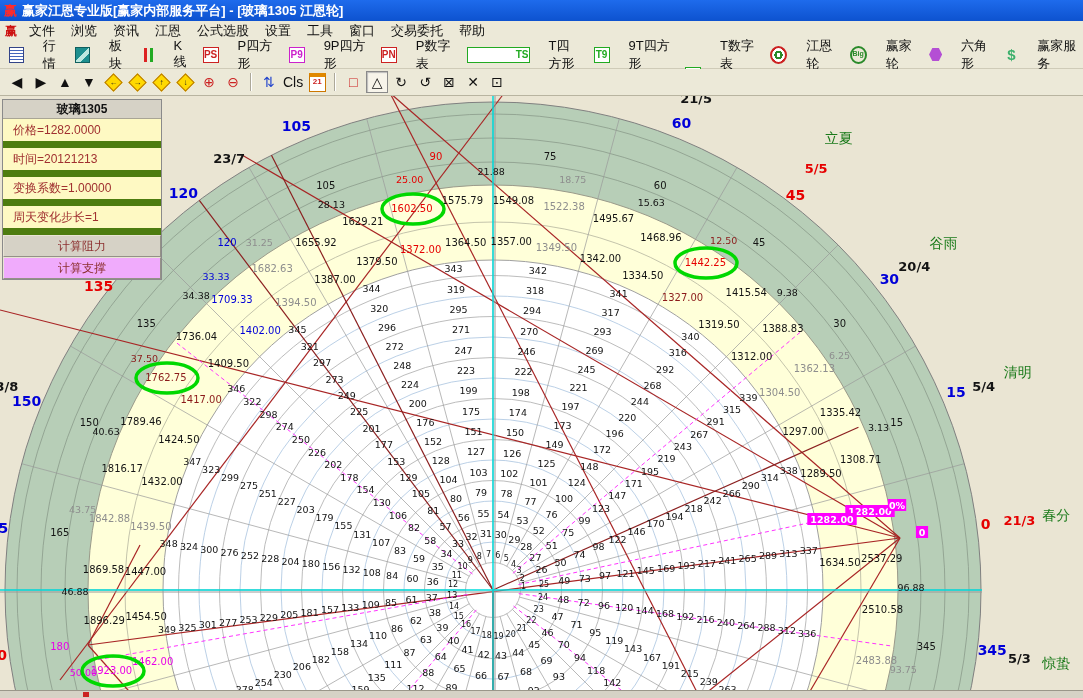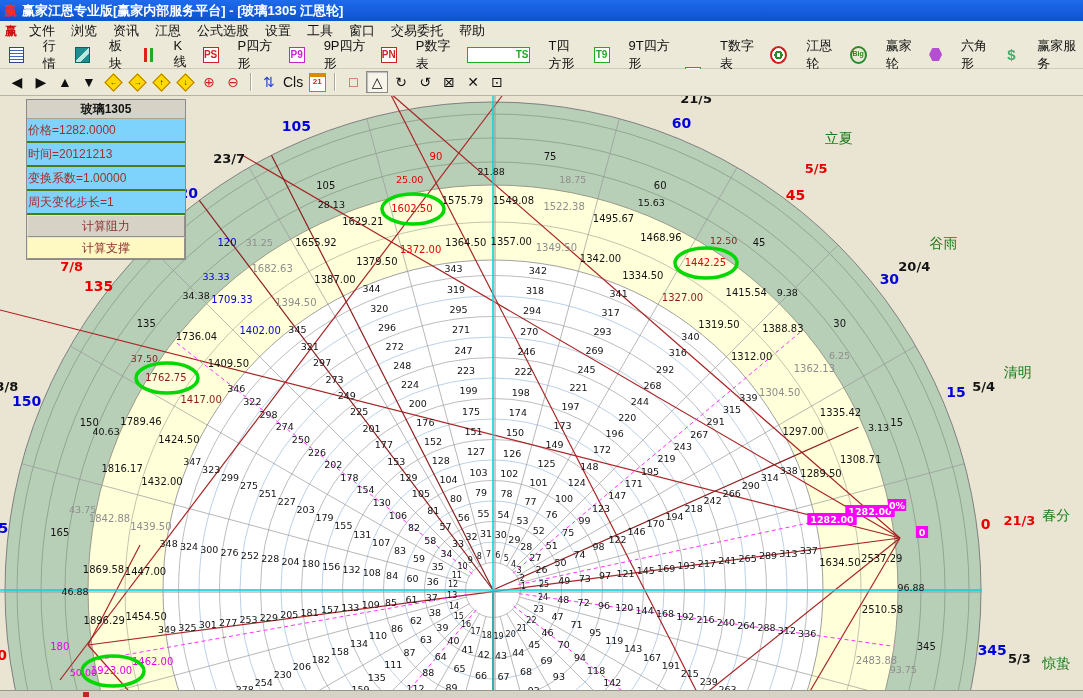--- a/index.html
+++ b/index.html
@@ -36,29 +36,29 @@
   .tb2-btn.blue{color:#2244cc;}
   .tb2-btn.pressed{border:1px solid #8a8a8a;background:#f7f4ea;box-shadow:inset 1px 1px 1px #bbb;}
   .tb2-sep{width:1px;height:18px;background:#aca899;margin:0 4px;border-right:1px solid #fff;}
   .diamond{width:11px;height:11px;transform:rotate(45deg);background:#ffd900;border:1px solid #b87800;
     display:flex;align-items:center;justify-content:center;}
   .diamond span{transform:rotate(-45deg);font-size:8px;color:#222;line-height:1;}
   .cal{width:15px;height:14px;background:#fff;border:1px solid #cc7700;border-top:4px solid #e08800;
     font-size:8px;color:#cc2222;font-weight:bold;text-align:center;line-height:10px;}
   
   #info-panel{position:absolute;left:2px;top:99px;width:158px;z-index:8;border:1px solid #8a8a8a;
-    background:#d6d2c6;font-size:12px;margin-left:24px;}
+    background:#d6d2c6;font-size:12px;}
   #info-panel .hd{height:18px;line-height:18px;text-align:center;color:#111;background:#d6d2c6;
     border-bottom:1px solid #a9a595;font-weight:bold;}
-  #info-panel .row{height:22px;line-height:22px;background:#7dd3fc;color:#a03030;
-    border-bottom:2px solid #4d7c0f;padding-left:1px;white-space:nowrap;overflow:hidden;}
+  #info-panel .row{height:22px;line-height:22px;background:#fef9c3;color:#a03030;
+    border-bottom:7px solid #4d7c0f;padding-left:10px;white-space:nowrap;overflow:hidden;}
   #info-panel .btns{display:flex;flex-direction:column;}
   #info-panel .btns div{flex:1;height:20px;line-height:20px;text-align:center;color:#8c2f2f;
     border:1px outset #e8e4d4;background:#d6d2c6;cursor:default;}
-  #info-panel .btns div:last-child{background:#fef9c3;}
+  #info-panel .btns div:last-child{background:#f0abfc;}
   
   #bottom-strip{position:absolute;left:0;bottom:0;width:100%;height:7px;background:#d6d2c6;
     border-top:1px solid #9a968a;z-index:9;}
   #bottom-strip .mark{position:absolute;left:83px;top:1px;width:6px;height:5px;background:#cc2222;}
   svg{position:absolute;left:0;top:0;z-index:1;}
   svg text{font-family:"DejaVu Sans","Liberation Sans",sans-serif;}
 </style>
 </head>
 <body>
 

